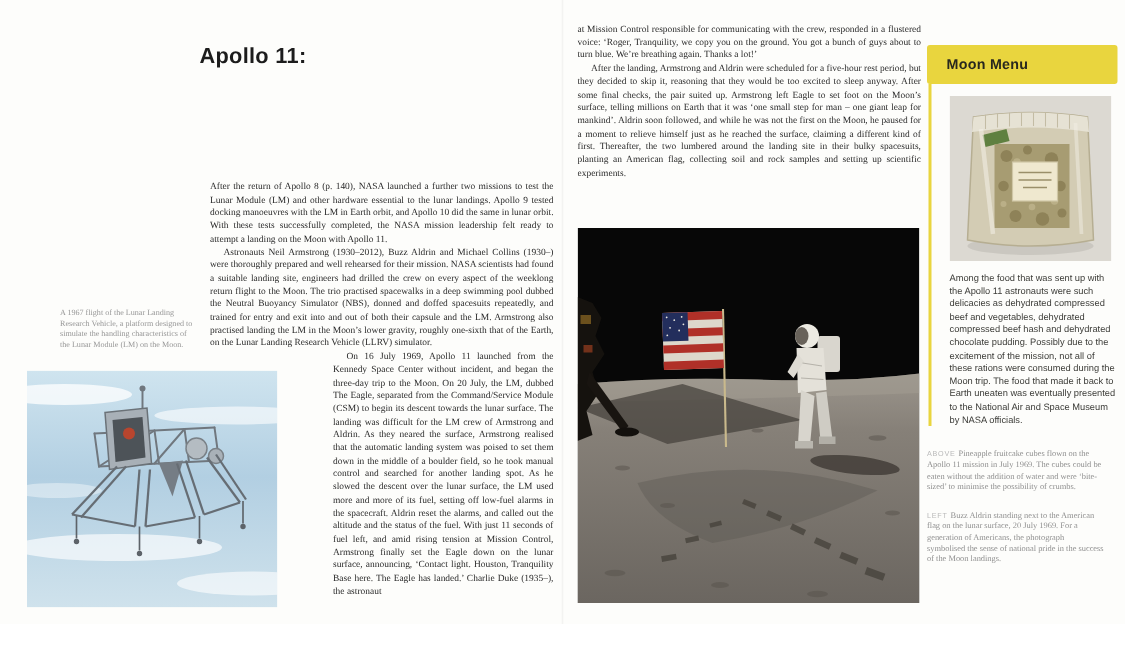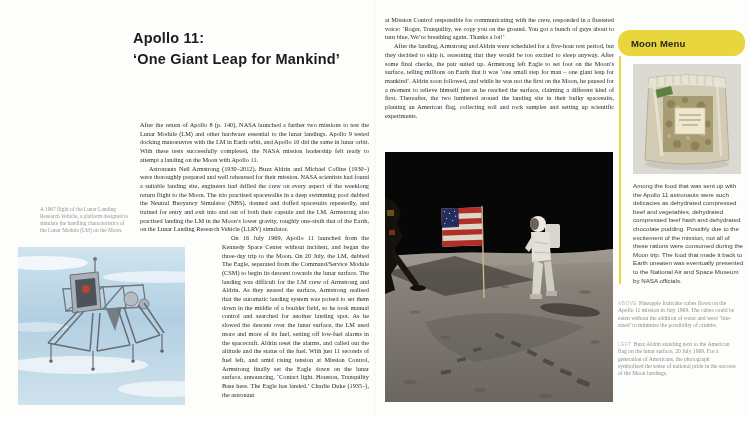--- a/index.html
+++ b/index.html
@@ -27,21 +27,21 @@
   .photo svg { display:block; width:100%; height:100%; }
   #llrv-photo { left:18px; top:247px; width:167px; height:158px; }
   #moon-photo { left:385px; top:152px; width:228px; height:250px; }
   #food-photo { left:633px; top:64px; width:108px; height:110px; }
 
   #left-caption { position:absolute; left:40px; top:206px; width:90px;
     font-size:5.4px; line-height:7px; color:#979797; }
 
   
   .sidebar-tab { position:absolute; left:618px; top:30px; width:127px; height:26px;
-    background:#e9d53e; border-radius:12px; display:flex; align-items:center;
+    background:#e9d53e; border-radius:2px; display:flex; align-items:center;
     padding-left:13px; font-family:"Liberation Sans", sans-serif;
     font-weight:bold; font-size:9.5px; color:#28281e; letter-spacing:0.2px; }
   .sidebar-line { position:absolute; left:619px; top:56px; width:2px; height:228px;
     background:#e9d53e; }
   #sidebar-text { position:absolute; left:633px; top:182px; width:112px;
     font-family:"Liberation Sans", sans-serif; font-size:6.2px; line-height:8.6px;
     color:#3c3c38; }
 
   .caption { position:absolute; width:118px; font-size:5.6px; line-height:7.3px;
     color:#8f8f8f; }
@@ -62,21 +62,20 @@
   .f-icon svg { display:block; width:100%; height:100%; }
 </style>
 </head>
 <body>
 
 <div class="spread">
   <div class="gutter"></div>
 
   <h1 class="title">
     <span>Apollo 11:</span><br>
-    <span>‘One Giant Leap for Mankind’</span>
   </h1>
 
   <div class="body-col" id="left-body">
     <p>After the return of Apollo 8 (p. 140), NASA launched a further two missions to test the Lunar Module (LM) and other hardware essential to the lunar landings. Apollo 9 tested docking manoeuvres with the LM in Earth orbit, and Apollo 10 did the same in lunar orbit. With these tests successfully completed, the NASA mission leadership felt ready to attempt a landing on the Moon with Apollo 11.</p>
     <p class="ind">Astronauts Neil Armstrong (1930–2012), Buzz Aldrin and Michael Collins (1930–) were thoroughly prepared and well rehearsed for their mission. NASA scientists had found a suitable landing site, engineers had drilled the crew on every aspect of the weeklong return flight to the Moon. The trio practised spacewalks in a deep swimming pool dubbed the Neutral Buoyancy Simulator (NBS), donned and doffed spacesuits repeatedly, and trained for entry and exit into and out of both their capsule and the LM. Armstrong also practised landing the LM in the Moon’s lower gravity, roughly one-sixth that of the Earth, on the Lunar Landing Research Vehicle (LLRV) simulator.</p>
     <div class="wrap-spacer"></div>
     <p class="ind">On 16 July 1969, Apollo 11 launched from the Kennedy Space Center without incident, and began the three-day trip to the Moon. On 20 July, the LM, dubbed The Eagle, separated from the Command/Service Module (CSM) to begin its descent towards the lunar surface. The landing was difficult for the LM crew of Armstrong and Aldrin. As they neared the surface, Armstrong realised that the automatic landing system was poised to set them down in the middle of a boulder field, so he took manual control and searched for another landing spot. As he slowed the descent over the lunar surface, the LM used more and more of its fuel, setting off low-fuel alarms in the spacecraft. Aldrin reset the alarms, and called out the altitude and the status of the fuel. With just 11 seconds of fuel left, and amid rising tension at Mission Control, Armstrong finally set the Eagle down on the lunar surface, announcing, ‘Contact light. Houston, Tranquility Base here. The Eagle has landed.’ Charlie Duke (1935–), the astronaut</p>
   </div>
 
   <div id="left-caption">A 1967 flight of the Lunar Landing Research Vehicle, a platform designed to simulate the handling characteristics of the Lunar Module (LM) on the Moon.</div>

